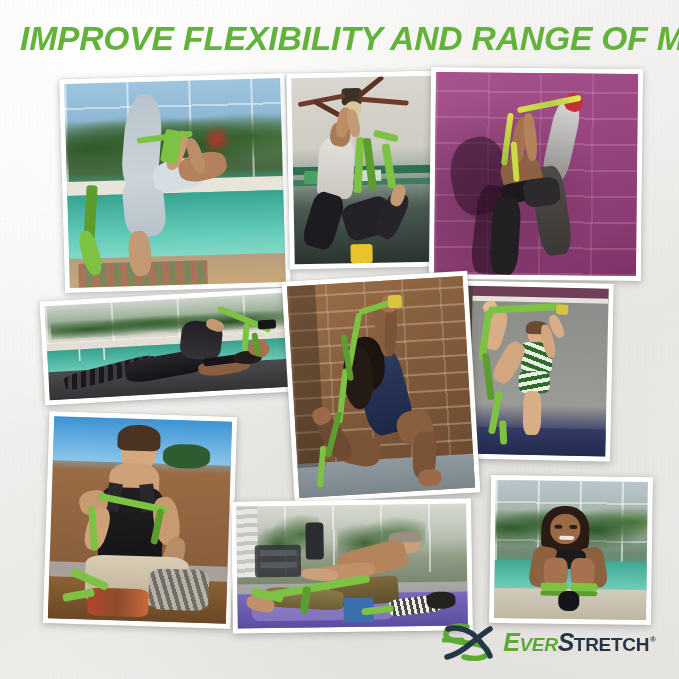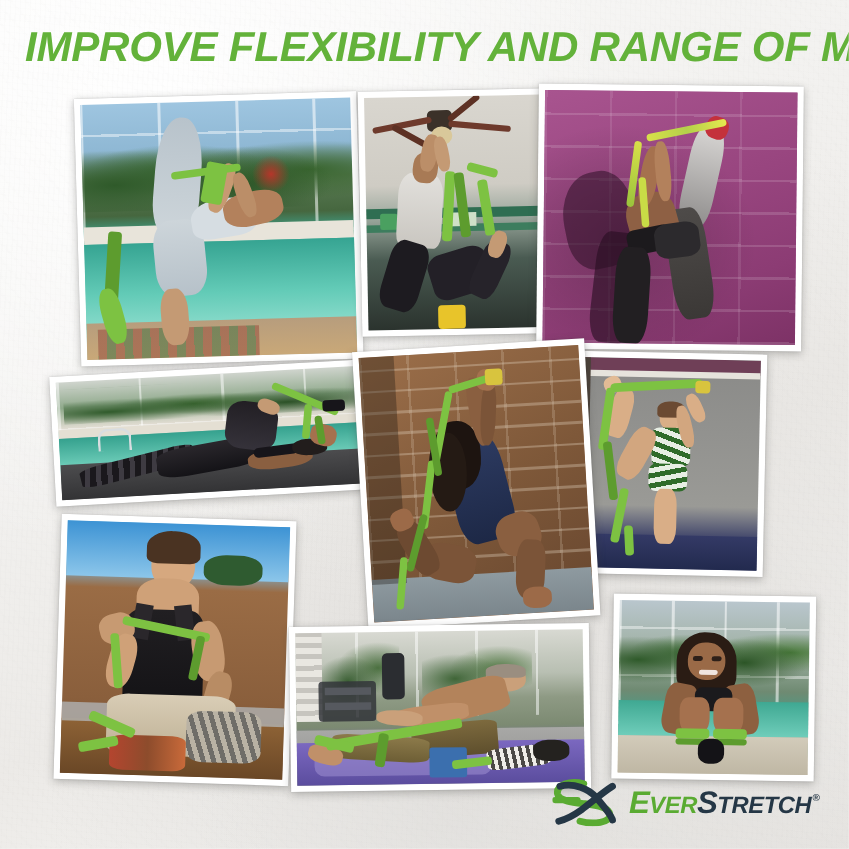--- a/index.html
+++ b/index.html
@@ -62,21 +62,21 @@
   .skin{background:#c79a72;border-radius:40%;}
   .skin-d{background:#8a6040;border-radius:40%;}
 
   
   #logo{position:absolute;right:24px;bottom:18px;z-index:70;display:flex;align-items:center;gap:9px;}
   #logo .mark{width:52px;height:38px;}
   #logo .word{display:flex;align-items:baseline;}
   .lg-e{font-weight:bold;font-style:italic;font-size:25px;color:#5aab32;letter-spacing:-0.5px;}
   .lg-ver{font-weight:bold;font-style:italic;font-size:19px;color:#5aab32;letter-spacing:-0.3px;}
   .lg-s{font-weight:bold;font-style:italic;font-size:25px;color:#253746;letter-spacing:-0.5px;}
-  .lg-tretch{font-weight:bold;font-style:italic;font-size:19px;color:#253746;letter-spacing:-0.3px;}
+  .lg-tretch{font-weight:bold;font-size:19px;color:#253746;letter-spacing:-0.3px;}
   .lg-r{font-size:8px;color:#253746;font-weight:bold;position:relative;top:-9px;left:1px;}
 </style>
 </head>
 <body>
 
 <div id="bg-texture"></div>
 <div id="bg-grain"></div>
 
 <div id="headline">
   <div class="txt">IMPROVE FLEXIBILITY AND RANGE OF MOTION</div>

